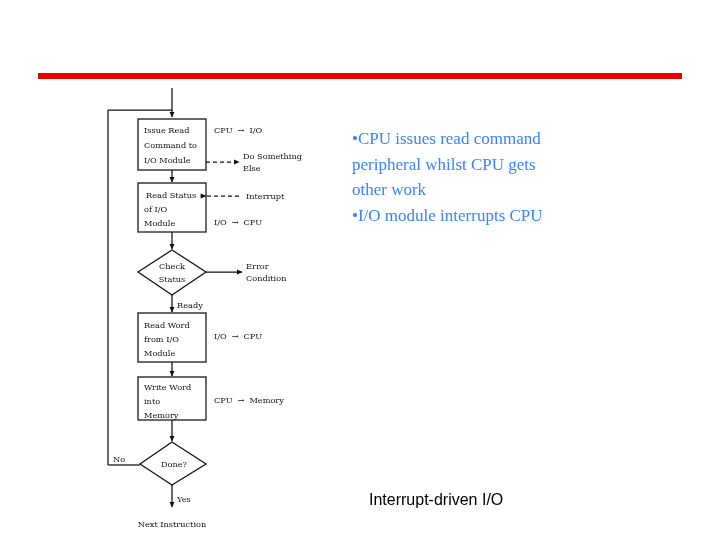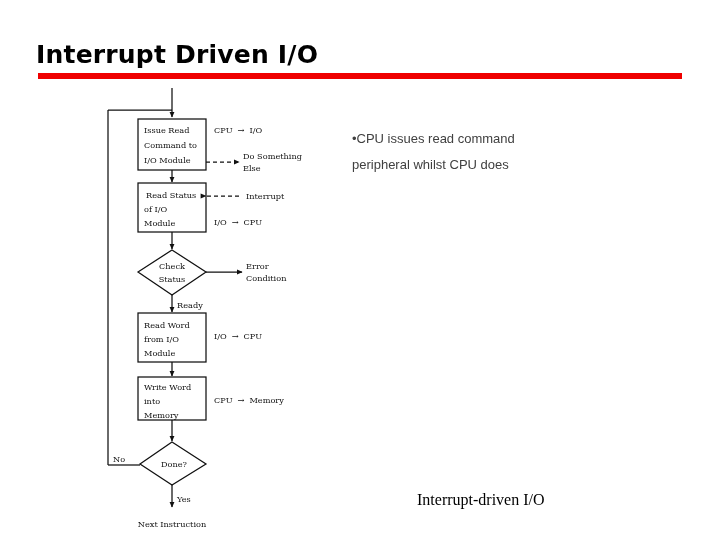--- a/index.html
+++ b/index.html
@@ -39,38 +39,37 @@
     width: 644px;
     height: 6px;
     background: #ef0000;
   }
   
   #bullets {
     position: absolute;
     left: 352px;
     top: 126px;
     width: 312px;
-    font-family: Liberation Sans, sans-serif;
-    font-size: 13px;
+    font-family: Liberation Serif, serif;
+    font-size: 17px;
     line-height: 25.5px;
-    color: #404040;
+    color: #3b82f6;
   }
   #bullets .line {
     white-space: pre-wrap;
   }
   
   #caption {
     position: absolute;
     left: 369px;
     top: 491px;
-    font-family: Liberation Serif, serif;
+    font-family: Liberation Sans, sans-serif;
     font-size: 16px;
     color: #000000;
     white-space: nowrap;
-    margin-left: 48px;
   }
   
   #flowchart {
     position: absolute;
     left: 96px;
     top: 88px;
     width: 230px;
     height: 450px;
   }
   #flowchart svg { display: block; }
@@ -81,26 +80,27 @@
   .fc-box-text { font-size: 8.2px; }
   .fc-ann-text { font-size: 8.2px; }
   .fc-edge-text { font-size: 8.2px; }
   .fc-term-text { font-size: 8.2px; }
 </style>
 </head>
 <body>
 
 <div id="slide">
 
-  <div id="title">Interrupt Driven I/O</div>
   <div id="title-rule"></div>
 
   <div id="bullets">
     <div class="line">•CPU issues read command</div>
-    <div class="line">peripheral whilst CPU does</div>
+    <div class="line">peripheral whilst CPU gets</div>
+    <div class="line">other work</div>
+    <div class="line">•I/O module interrupts CPU</div>
   </div>
 
   <div id="caption">Interrupt-driven I/O</div>
 
   <div id="flowchart">
     <svg width="230" height="450" viewBox="0 0 230 450" xmlns="http://www.w3.org/2000/svg">
       <defs>
         <marker id="ar" markerWidth="7" markerHeight="7" refX="5.4" refY="2.6" orient="auto" markerUnits="userSpaceOnUse">
           <path d="M0,0 L6,2.6 L0,5.2 z" fill="#111111"></path>
         </marker>

